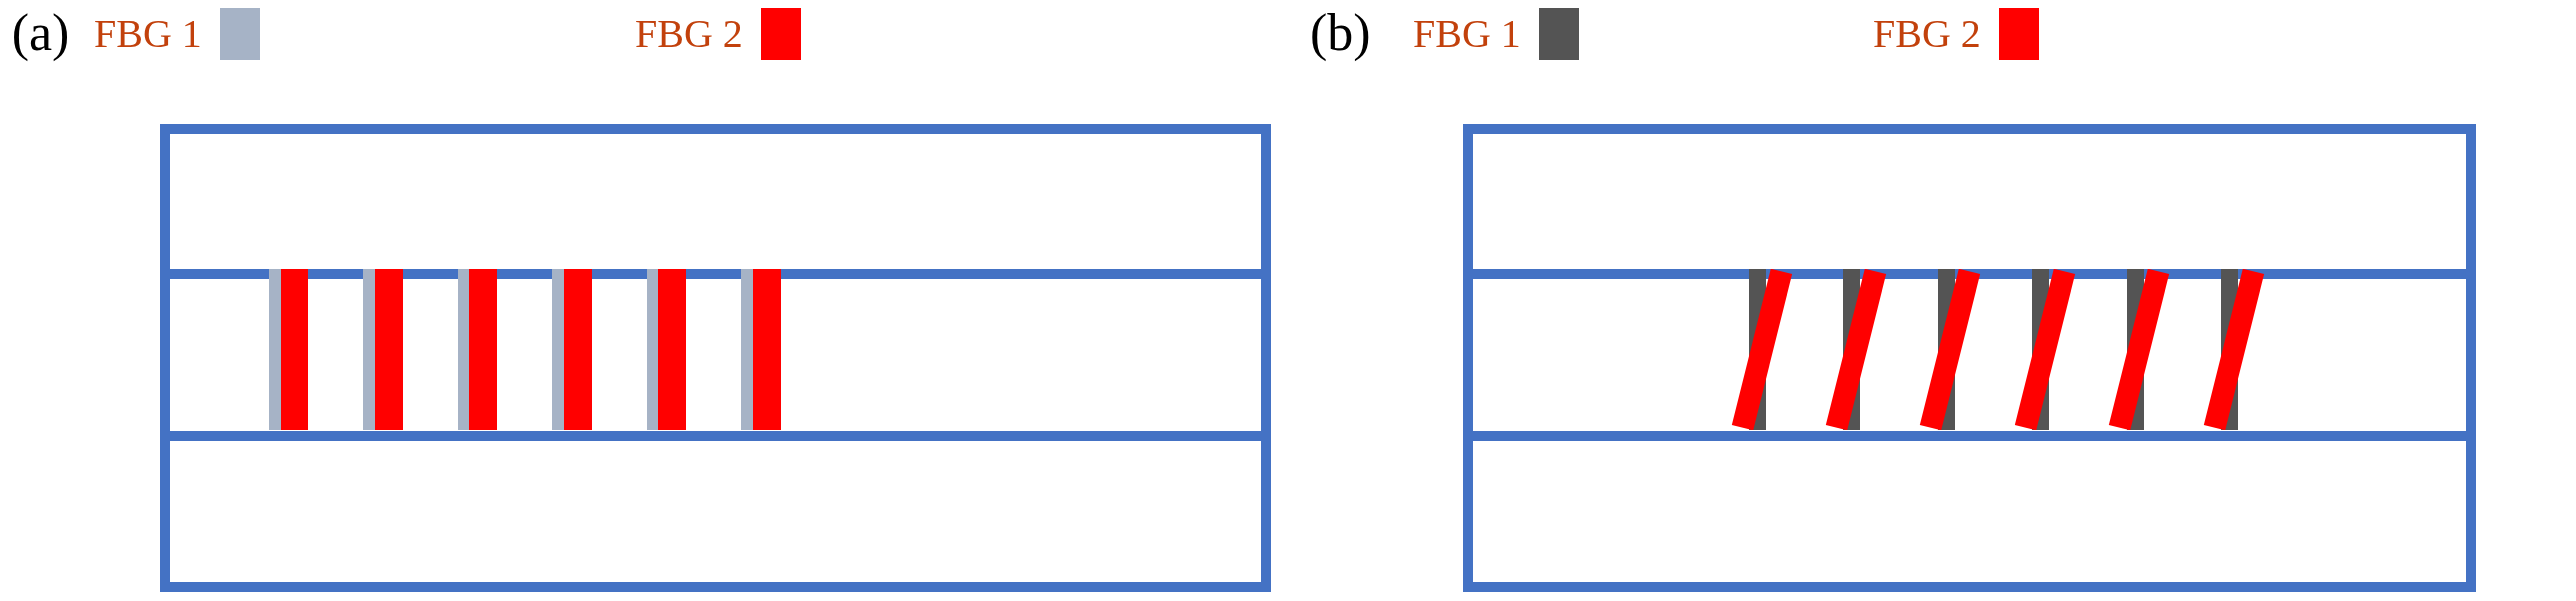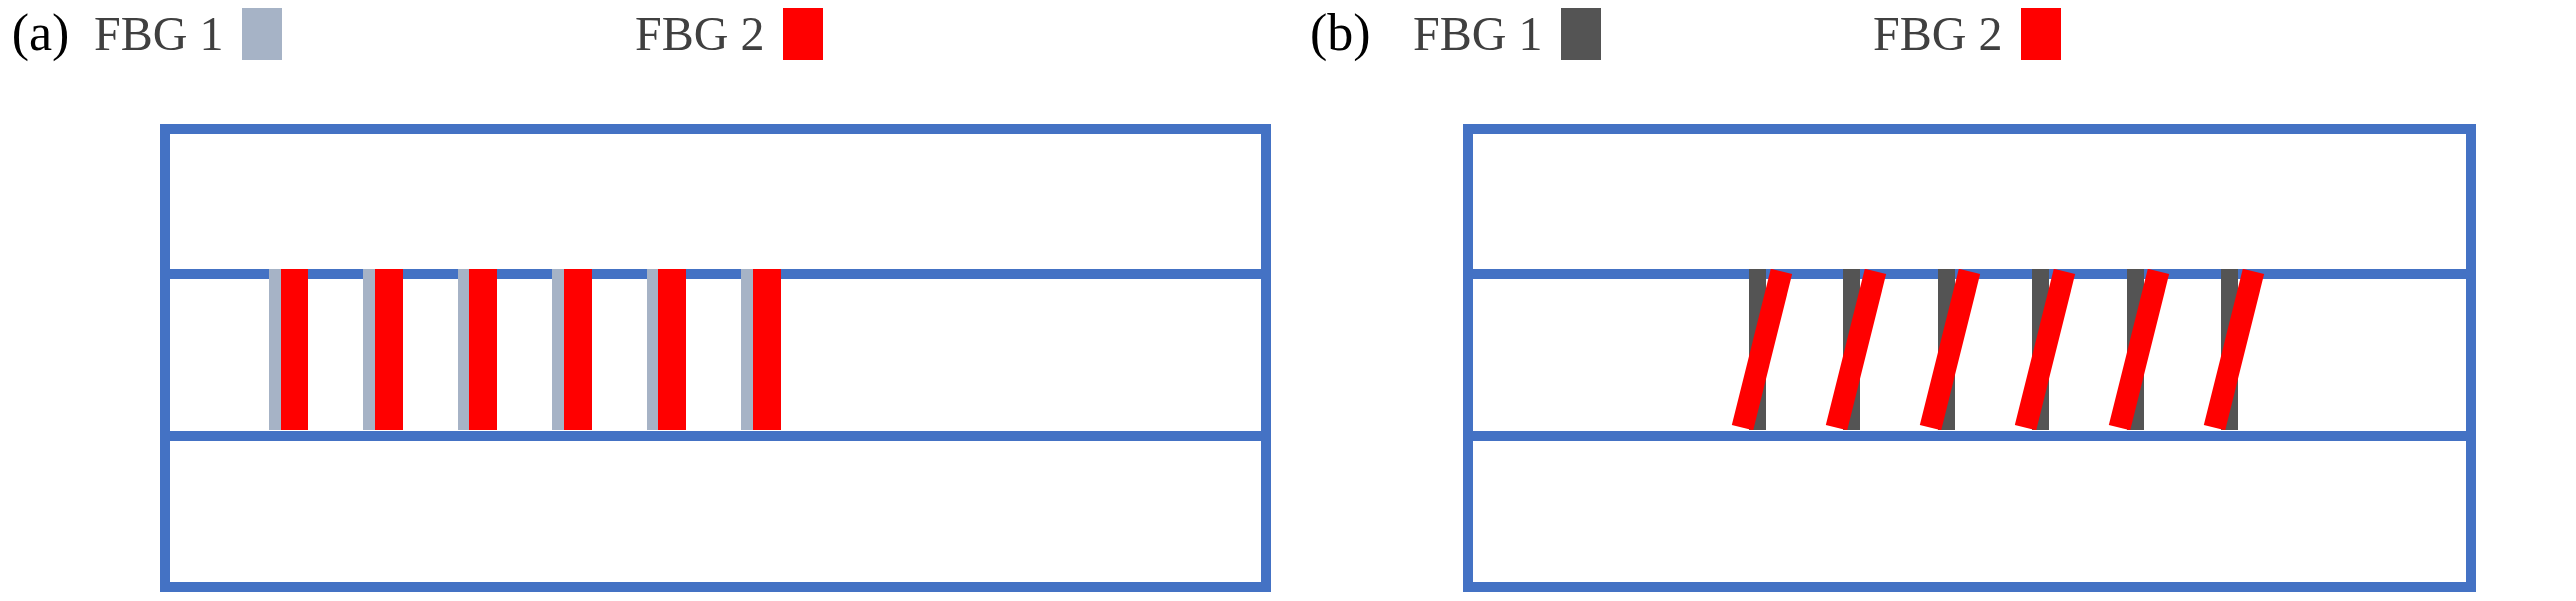--- a/index.html
+++ b/index.html
@@ -8,21 +8,21 @@
 
   .panel{position:absolute;top:0;height:601px;}
   #panel-a{left:0;width:1288px;}
   #panel-b{left:1288px;width:1288px;}
 
   
   .legend-row{position:absolute;left:0;top:0;height:100px;width:100%;}
   .panel-tag{position:absolute;top:6.7px;font-size:52px;line-height:1;color:#000;
              font-family:"Liberation Serif",serif;}
   .legend-item{position:absolute;top:8.4px;display:flex;align-items:center;}
-  .legend-label{font-size:48px;line-height:1;color:#404040;white-space:nowrap;
+  .legend-label{font-size:40px;line-height:1;color:#c2410c;white-space:nowrap;
                 font-family:"Liberation Serif",serif;}
   .legend-swatch{display:inline-block;margin-left:18.4px;}
 
   
   .waveguide{position:absolute;box-sizing:border-box;border:10px solid #4472C4;background:#fff;}
   .wg-divider{position:absolute;left:0;width:100%;height:10px;background:#4472C4;}
 
   .core{position:absolute;overflow:hidden;}
   .grating{position:absolute;top:0;height:100%;}
   .bar{position:absolute;top:0;height:100%;}

